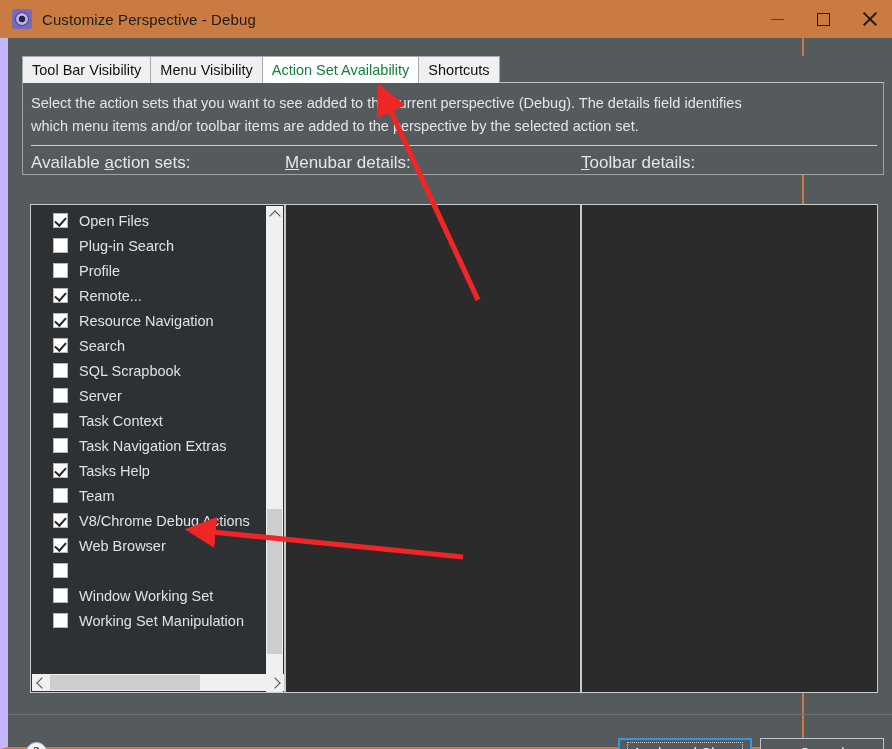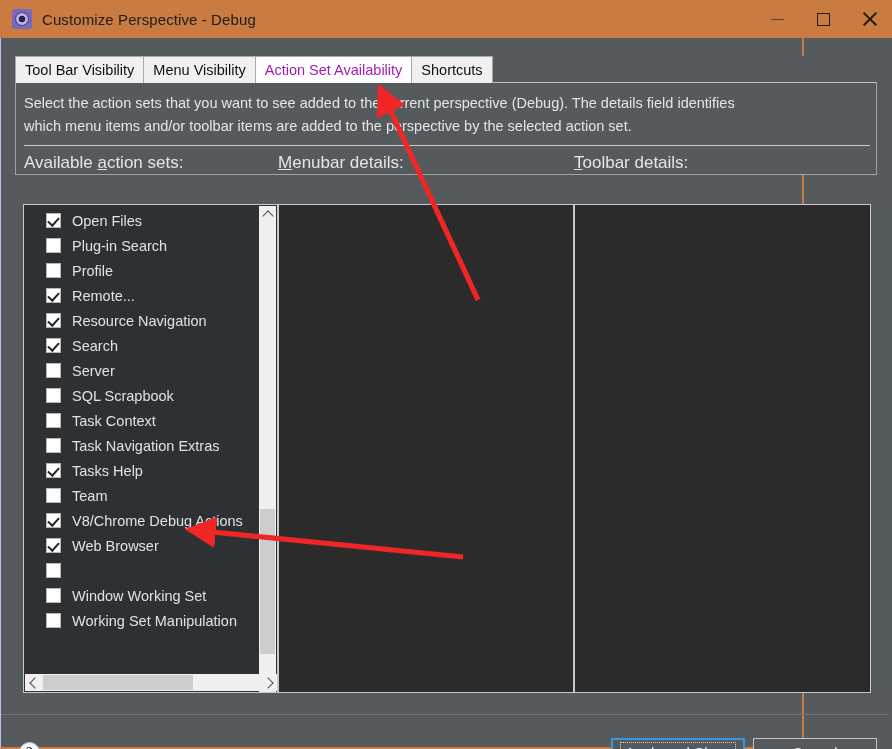--- a/index.html
+++ b/index.html
@@ -96,21 +96,21 @@
   .wb-close::after  { transform: rotate(-45deg); transform-origin: 50% 50%; }
 
   
   #body {
     position: absolute;
     left: 0; top: 38px;
     width: 804px;
     height: 711px;
     background: #555a5c;
     box-sizing: border-box;
-    border-left: 1px solid #c4b5fd;
+    border-left: 8px solid #c4b5fd;
     border-right: 2px solid #c97b41;
     border-bottom: 2px solid #c97b41;
   }
 
   
   #tabstrip {
     position: absolute;
     left: 14px; top: 19px;
     width: 862px;
     height: 27px;
@@ -129,21 +129,21 @@
     align-items: center;
     padding: 0 9px;
     font-size: 14.5px;
     color: #101010;
     white-space: nowrap;
     margin-right: -1px;
     position: relative;
   }
   .tab.selected {
     background: #ffffff;
-    color: #a21caf;
+    color: #15803d;
     z-index: 3;
     height: 27px;
   }
   #tabfill {
     flex: 1;
     height: 27px;
     background: #555a5c;
     border-bottom: 1px solid #bfbfbf;
     box-sizing: border-box;
   }
@@ -436,25 +436,25 @@
           <div class="litem">
             <div class="cb checked"></div>
             <span class="litem-label">Resource Navigation</span>
           </div>
           <div class="litem">
             <div class="cb checked"></div>
             <span class="litem-label">Search</span>
           </div>
           <div class="litem">
             <div class="cb"></div>
+            <span class="litem-label">SQL Scrapbook</span>
+          </div>
+          <div class="litem">
+            <div class="cb"></div>
             <span class="litem-label">Server</span>
-          </div>
-          <div class="litem">
-            <div class="cb"></div>
-            <span class="litem-label">SQL Scrapbook</span>
           </div>
           <div class="litem">
             <div class="cb"></div>
             <span class="litem-label">Task Context</span>
           </div>
           <div class="litem">
             <div class="cb"></div>
             <span class="litem-label">Task Navigation Extras</span>
           </div>
           <div class="litem">

